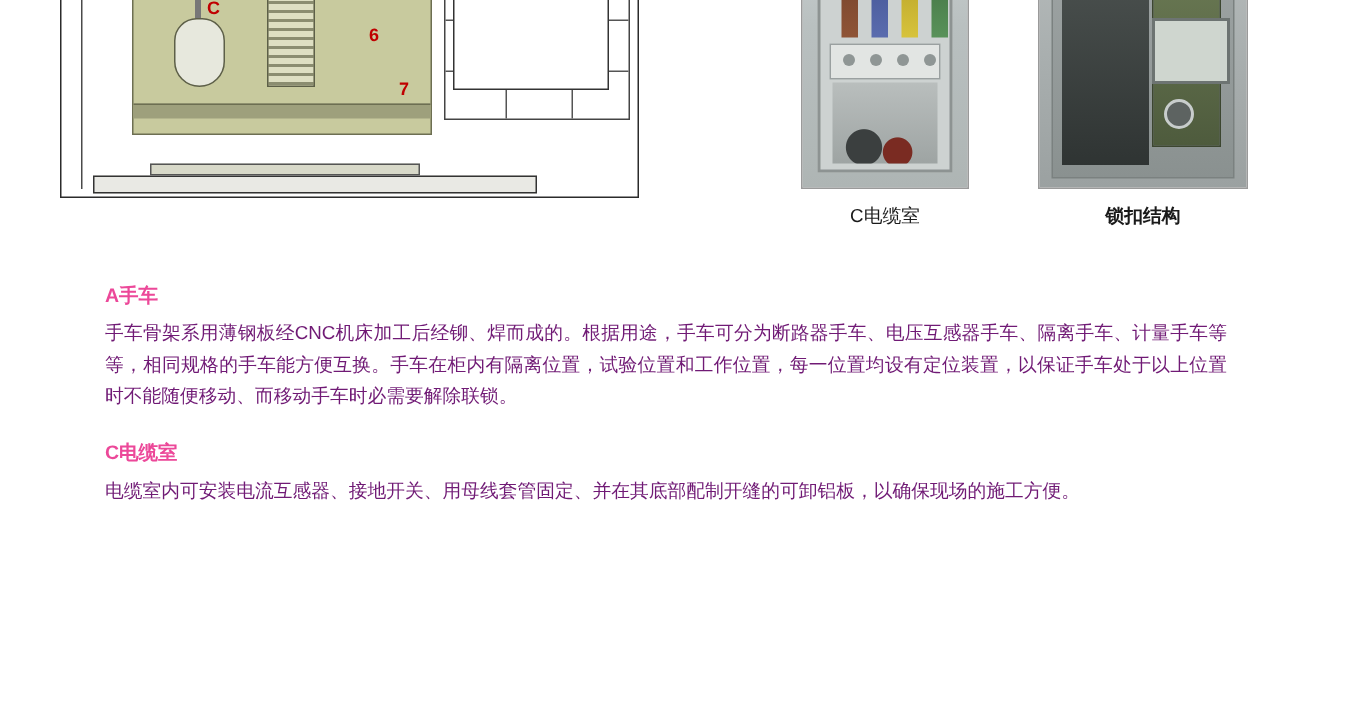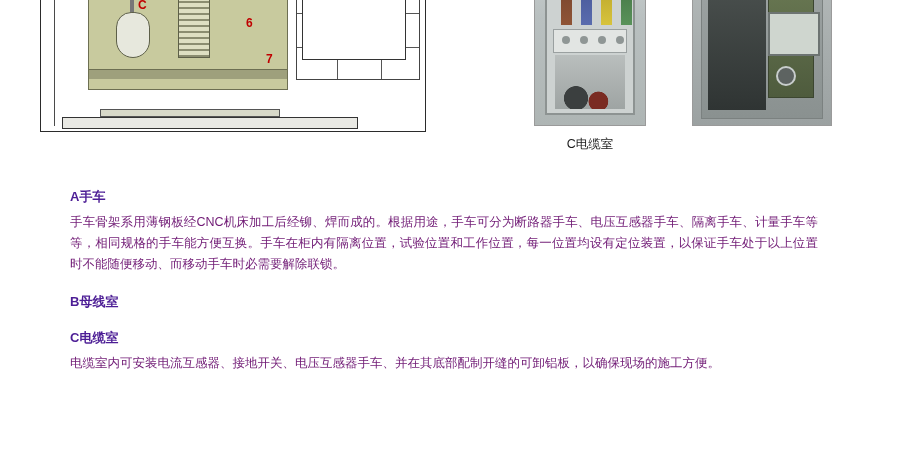--- a/index.html
+++ b/index.html
@@ -291,21 +291,21 @@
 
   
   .content {
     position: absolute;
     left: 70px;
     top: 188px;
     width: 748px;
   }
   .section { margin-bottom: 18px; }
   .sec-title {
-    color: #4c1d95;
+    color: #ec4899;
     font-size: 13px;
     font-weight: bold;
     margin-bottom: 6px;
     font-family: "Liberation Sans", sans-serif;
   }
   .sec-body {
     color: #701a75;
     font-size: 12.5px;
     line-height: 21px;
     text-align: justify;
@@ -365,31 +365,31 @@
   <div class="photo photo-lock">
     <div class="pl-body">
       <div class="pl-dark"></div>
       <div class="pl-green"></div>
       <div class="pl-win"></div>
       <div class="pl-knob"></div>
     </div>
   </div>
 
   <div class="caption caption-cable">C电缆室</div>
+  <div class="caption caption-lock">锁扣结构</div>
 </div>
 
 <div class="content">
 
   <div class="section">
     <div class="sec-title">A手车</div>
     <div class="sec-body">手车骨架系用薄钢板经CNC机床加工后经铆、焊而成的。根据用途，手车可分为断路器手车、电压互感器手车、隔离手车、计量手车等等，相同规格的手车能方便互换。手车在柜内有隔离位置，试验位置和工作位置，每一位置均设有定位装置，以保证手车处于以上位置时不能随便移动、而移动手车时必需要解除联锁。</div>
   </div>
 
   <div class="section">
-    <div class="sec-title">B母线室</div>
   </div>
 
   <div class="section">
     <div class="sec-title">C电缆室</div>
-    <div class="sec-body">电缆室内可安装电流互感器、接地开关、电压互感器手车、并在其底部配制开缝的可卸铝板，以确保现场的施工方便。</div>
+    <div class="sec-body">电缆室内可安装电流互感器、接地开关、用母线套管固定、并在其底部配制开缝的可卸铝板，以确保现场的施工方便。</div>
   </div>
 
 </div>
 
 </body></html>

